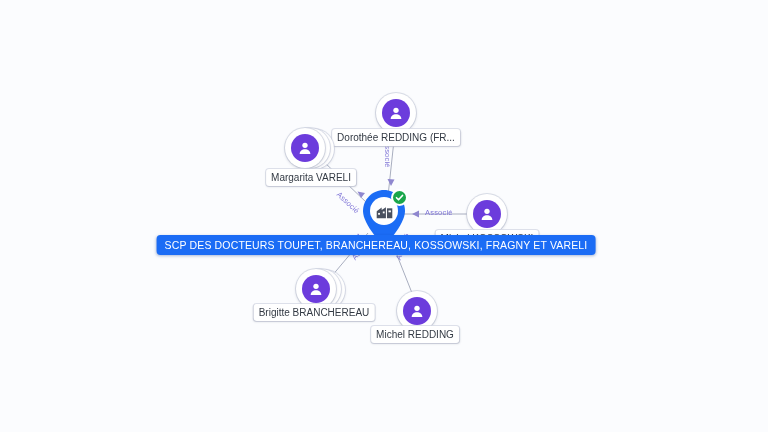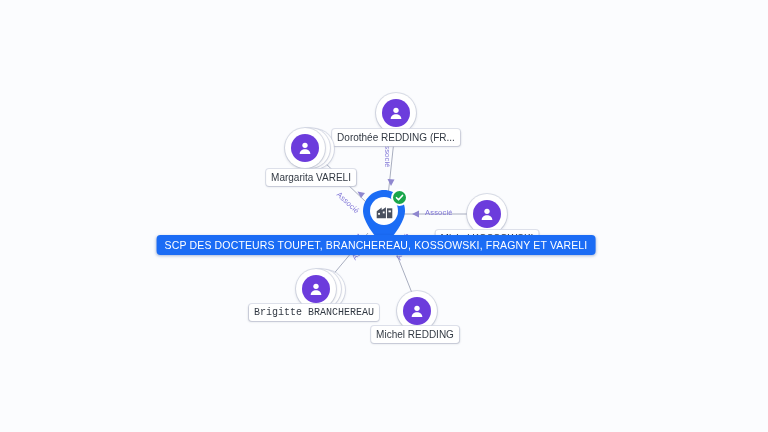--- a/index.html
+++ b/index.html
@@ -200,21 +200,21 @@
     <div class="node-stack s2"></div>
     <div class="node-stack s1"></div>
     <div class="node-disc"></div>
     <div class="node-avatar">
       <svg viewBox="0 0 24 24" fill="#ffffff">
         <circle cx="12" cy="8" r="4"></circle>
         <path d="M4 21c0-4.4 3.6-7 8-7s8 2.6 8 7z"></path>
       </svg>
     </div>
   </div>
-  <div class="node-label" style="left:314px; top:304px;font-family:Liberation Mono, monospace;">Brigitte BRANCHEREAU</div>
+  <div class="node-label" style="left:314px; top:304px;">Brigitte BRANCHEREAU</div>
 
   <div class="node" style="left:417px; top:311px;">
     <div class="node-disc"></div>
     <div class="node-avatar">
       <svg viewBox="0 0 24 24" fill="#ffffff">
         <circle cx="12" cy="8" r="4"></circle>
         <path d="M4 21c0-4.4 3.6-7 8-7s8 2.6 8 7z"></path>
       </svg>
     </div>
   </div>

